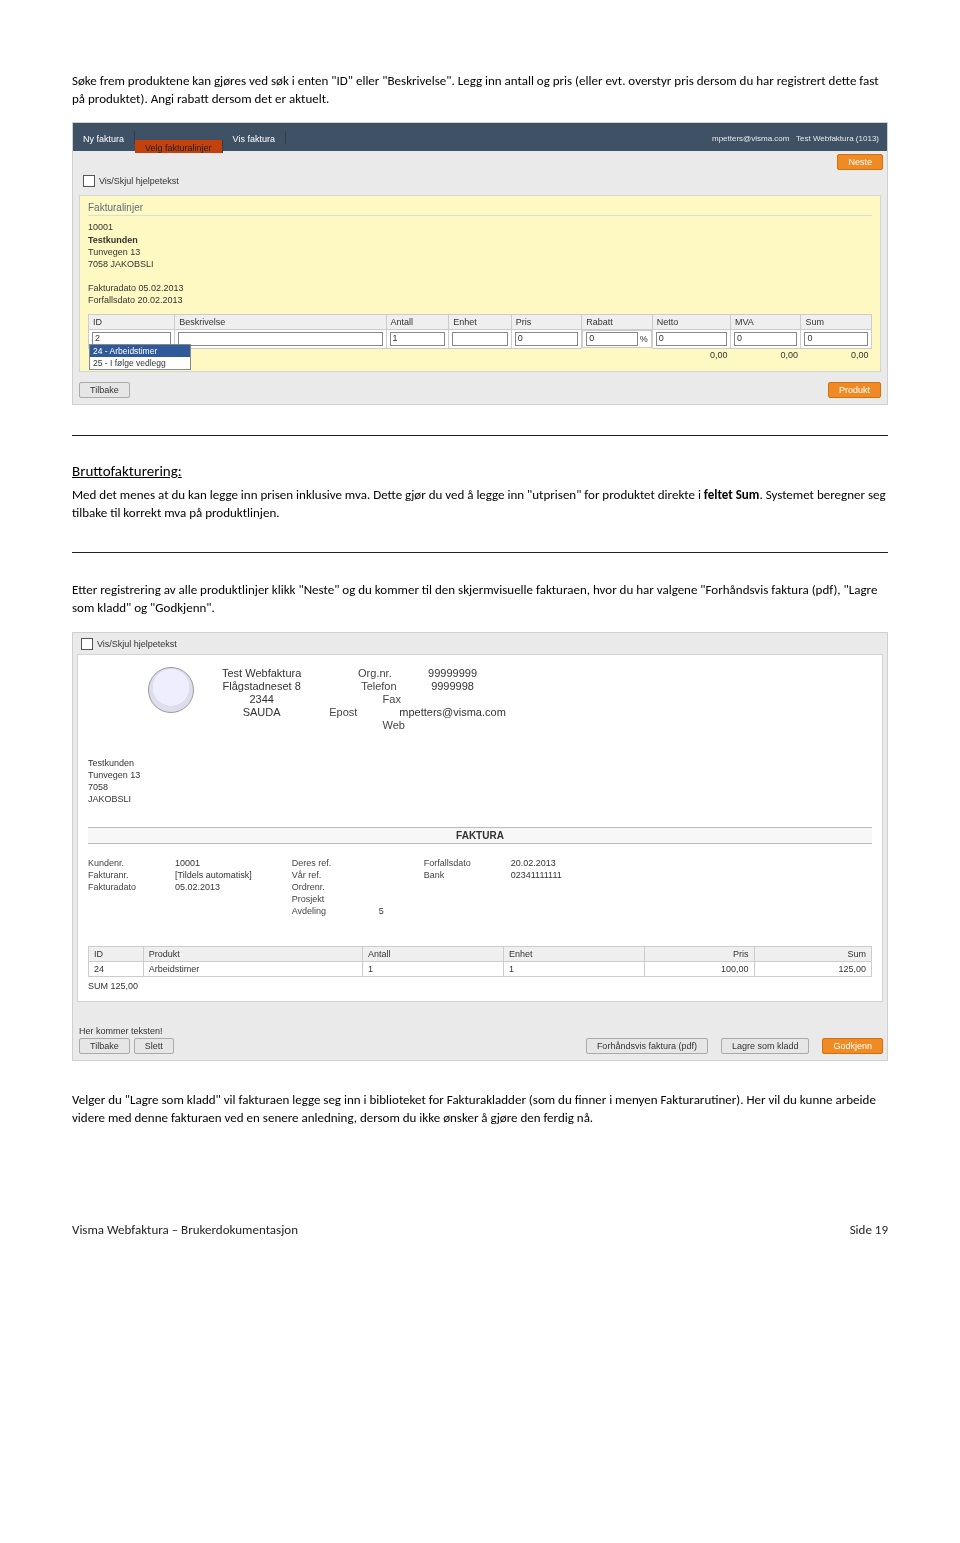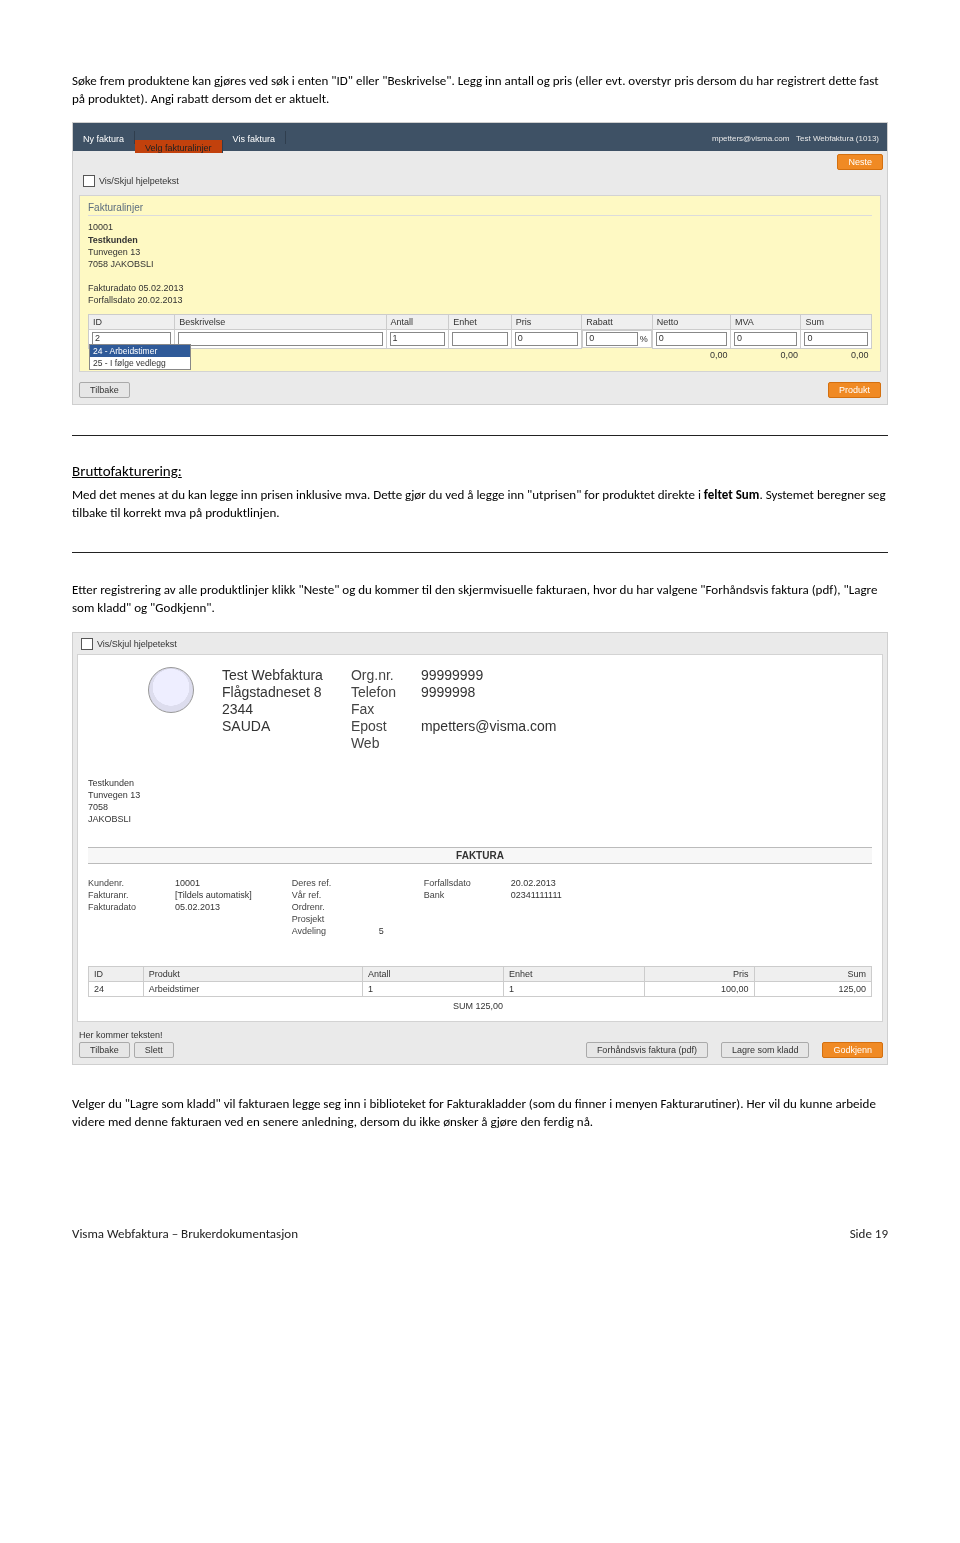--- a/index.html
+++ b/index.html
@@ -185,21 +185,21 @@
     align-items: flex-start;
     padding: 4px 0 22px 60px;
   }
   .logo {
     width: 44px; height: 44px;
     border: 1px solid #999;
     border-radius: 50%;
     position: relative;
     background: radial-gradient(circle at 50% 44%, #eef 0 55%, #dde 56% 100%);
   }
-  .kv-col { display:flex; flex-direction:column; gap:1px; font-size:14px; }
+  .kv-col { display:flex; flex-direction:column; gap:1px; font-size:11px;align-items:center; }
   .kv { display:flex; gap:12px; }
   .kv .k { color:#444; width:58px; }
   .cust2 { font-size:9px; line-height:1.35; margin: 4px 0 22px 0; }
   .faktura-head {
     text-align:center;
     font-weight:bold;
     font-size:10px;
     border-top:1px solid #bbb;
     border-bottom:1px solid #bbb;
     background:#f7f7f7;
@@ -226,31 +226,31 @@
     text-align:left;
     font-weight:normal;
   }
   .prod-table th.r, .prod-table td.r { text-align:right; }
   .prod-table td {
     border:1px solid #ccc;
     padding:2px 5px;
     background:#fff;
   }
   .sum-row {
-    text-align:center;
+    text-align:left;
     font-size:9px;
     padding: 4px 4px 2px 0;
   }
   .footer-row {
     display:flex;
     justify-content:space-between;
     align-items:flex-end;
     padding:4px 4px 6px 6px;
   }
-  .footer-row .left { font-size:9px; }
+  .footer-row .left { font-size:9px;margin-top:16px; }
   .footer-row .right { display:flex; gap:13px; }
 
   .page-footer {
     display:flex;
     justify-content:space-between;
     font-size: 13px;
     color:#222;
     padding: 50px 72px 20px 72px;
     gap: 32px;
   }

